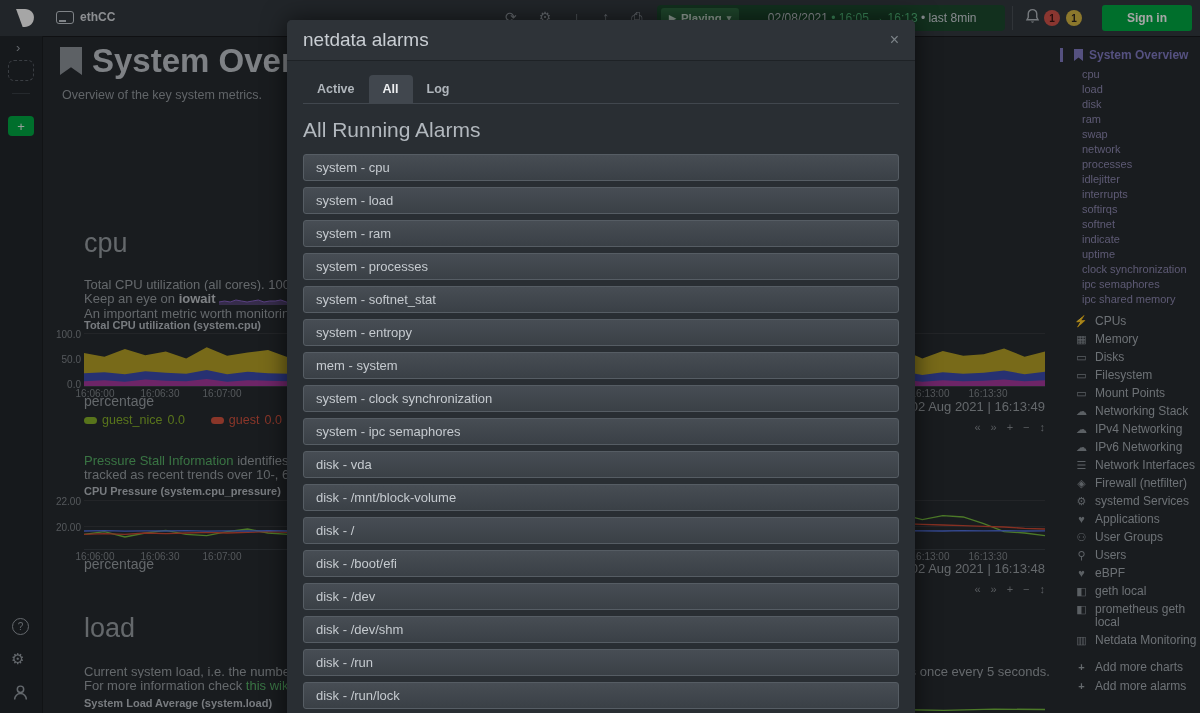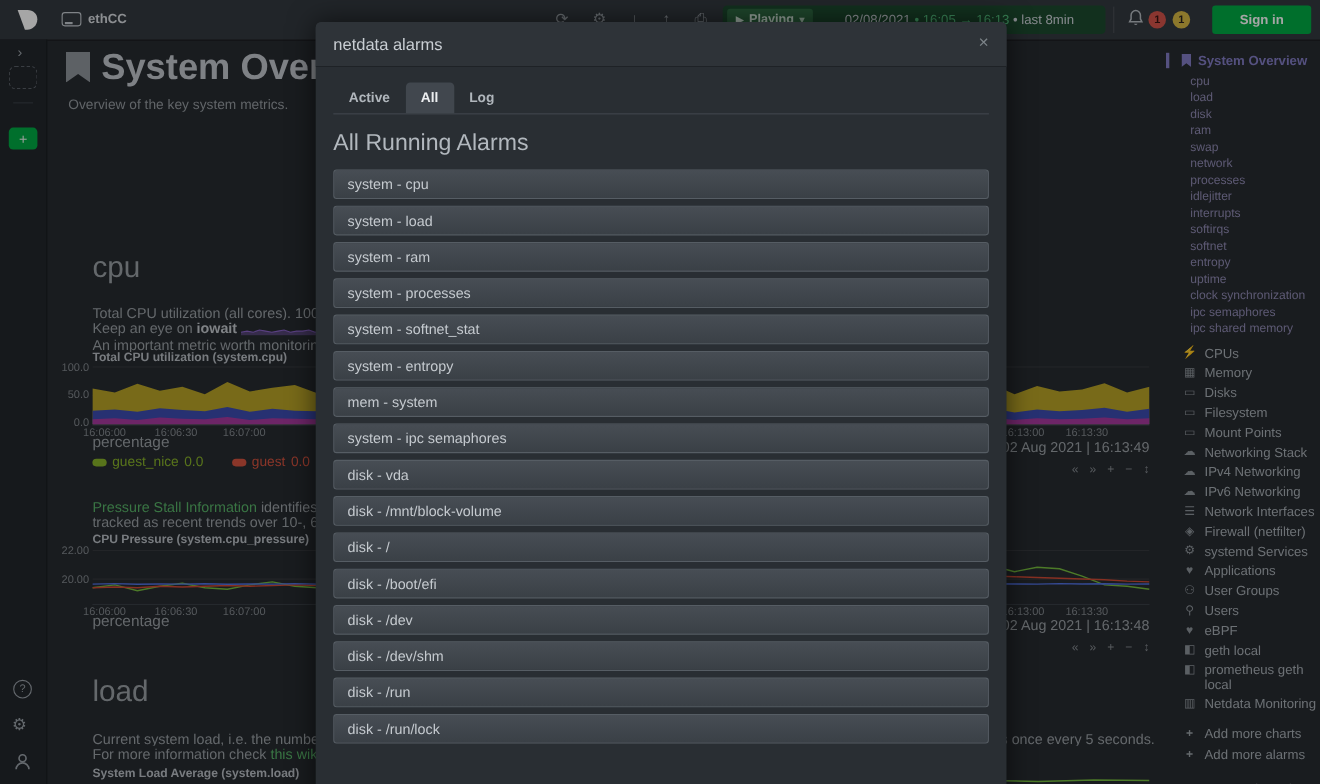--- a/index.html
+++ b/index.html
@@ -80,21 +80,21 @@
   .r-actions{margin-top:14px;}
   .r-act{display:flex;align-items:center;gap:6px;padding-left:14px;margin-bottom:6px;cursor:pointer;}
   .r-act .r-ico{font-weight:bold;color:#9aa1a7;}
   .r-foot{margin-top:18px;padding-left:14px;width:120px;font-size:11.5px;line-height:14px;color:#9aa1a7;}
   
   .overlay{position:absolute;left:0;top:0;width:1200px;height:713px;background:rgba(0,0,0,0.35);z-index:50;}
   .modal{position:absolute;left:287px;top:20px;width:628px;height:710px;background:#292e33;border-radius:5px;
          box-shadow:0 0 24px rgba(0,0,0,.6);z-index:60;}
   .m-head{height:40px;background:#2e3338;border-bottom:1px solid #1e2226;border-radius:5px 5px 0 0;
           display:flex;align-items:center;padding:0 16px;}
-  .m-title{flex:1;font-size:15px;color:#c9ced3;}
+  .m-title{flex:1;font-size:19px;color:#c9ced3;}
   .m-close{font-size:16px;color:#7d8489;cursor:pointer;}
   .m-body{padding:12px 16px 0 16px;}
   .tabs{display:flex;border-bottom:1px solid #41474e;margin-top:2px;}
   .tab{padding:7px 14px;font-size:12.5px;font-weight:bold;color:#b0b6bc;cursor:pointer;border-radius:4px 4px 0 0;}
   .tab.active{background:#41474e;color:#eceef0;}
   .m-h1{font-size:21px;color:#b2b8be;margin:14px 0 12px 0;}
   .alarm-item{height:17px;padding:4px 12px;margin-bottom:6px;border:1px solid #565d64;border-radius:3px;
       background:linear-gradient(#474d54,#3a4046);font-size:13px;color:#c5cacf;line-height:17px;cursor:pointer;}
 </style>
 </head>
@@ -290,21 +290,21 @@
         <div class="r-sub">load</div>
         <div class="r-sub">disk</div>
         <div class="r-sub">ram</div>
         <div class="r-sub">swap</div>
         <div class="r-sub">network</div>
         <div class="r-sub">processes</div>
         <div class="r-sub">idlejitter</div>
         <div class="r-sub">interrupts</div>
         <div class="r-sub">softirqs</div>
         <div class="r-sub">softnet</div>
-        <div class="r-sub">entropy</div>
+        <div class="r-sub">indicate</div>
         <div class="r-sub">uptime</div>
         <div class="r-sub">clock synchronization</div>
         <div class="r-sub">ipc semaphores</div>
         <div class="r-sub">ipc shared memory</div>
       </div>
     <div class="r-secs">
         <div class="r-sec">
           <span class="r-ico">⚡</span>
           <span class="r-lbl">CPUs</span>
         </div>
@@ -404,20 +404,21 @@
         </div>
       <div class="m-h1">All Running Alarms</div>
       <div>
           <div class="alarm-item">system - cpu</div>
           <div class="alarm-item">system - load</div>
           <div class="alarm-item">system - ram</div>
           <div class="alarm-item">system - processes</div>
           <div class="alarm-item">system - softnet_stat</div>
           <div class="alarm-item">system - entropy</div>
           <div class="alarm-item">mem - system</div>
+          <div class="alarm-item">system - clock synchronization</div>
           <div class="alarm-item">system - ipc semaphores</div>
           <div class="alarm-item">disk - vda</div>
           <div class="alarm-item">disk - /mnt/block-volume</div>
           <div class="alarm-item">disk - /</div>
           <div class="alarm-item">disk - /boot/efi</div>
           <div class="alarm-item">disk - /dev</div>
           <div class="alarm-item">disk - /dev/shm</div>
           <div class="alarm-item">disk - /run</div>
           <div class="alarm-item">disk - /run/lock</div>
         </div>

